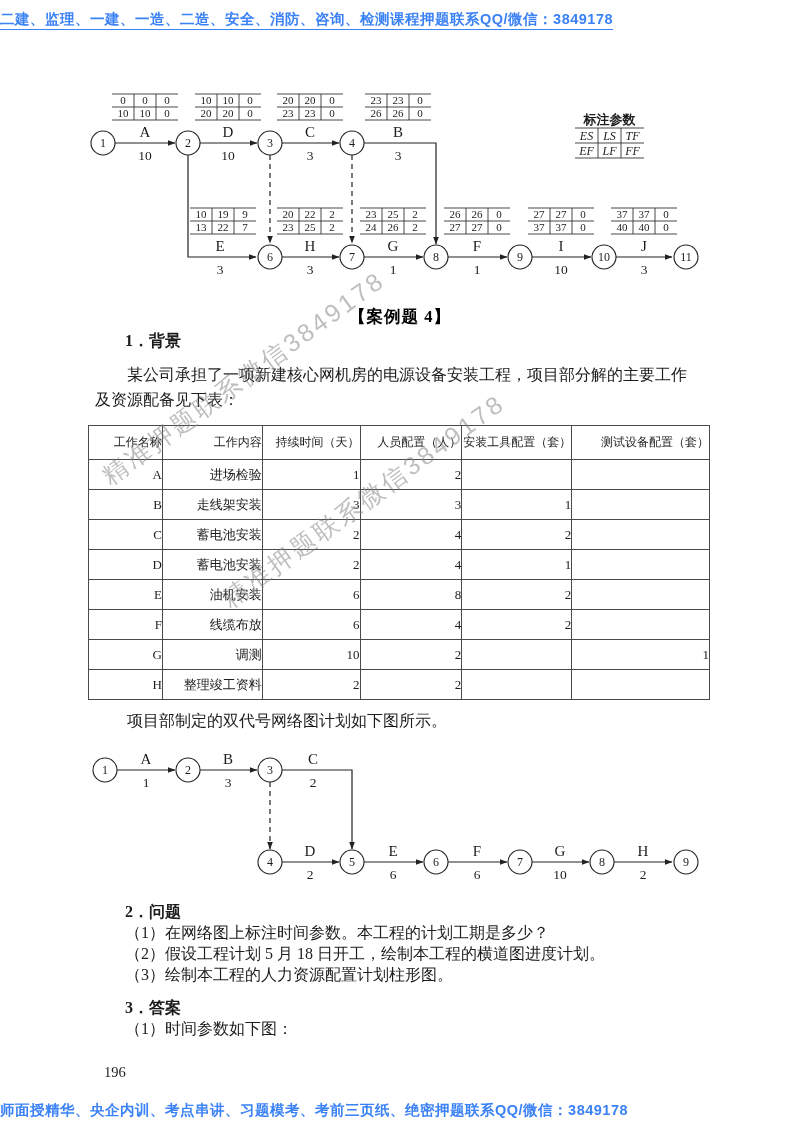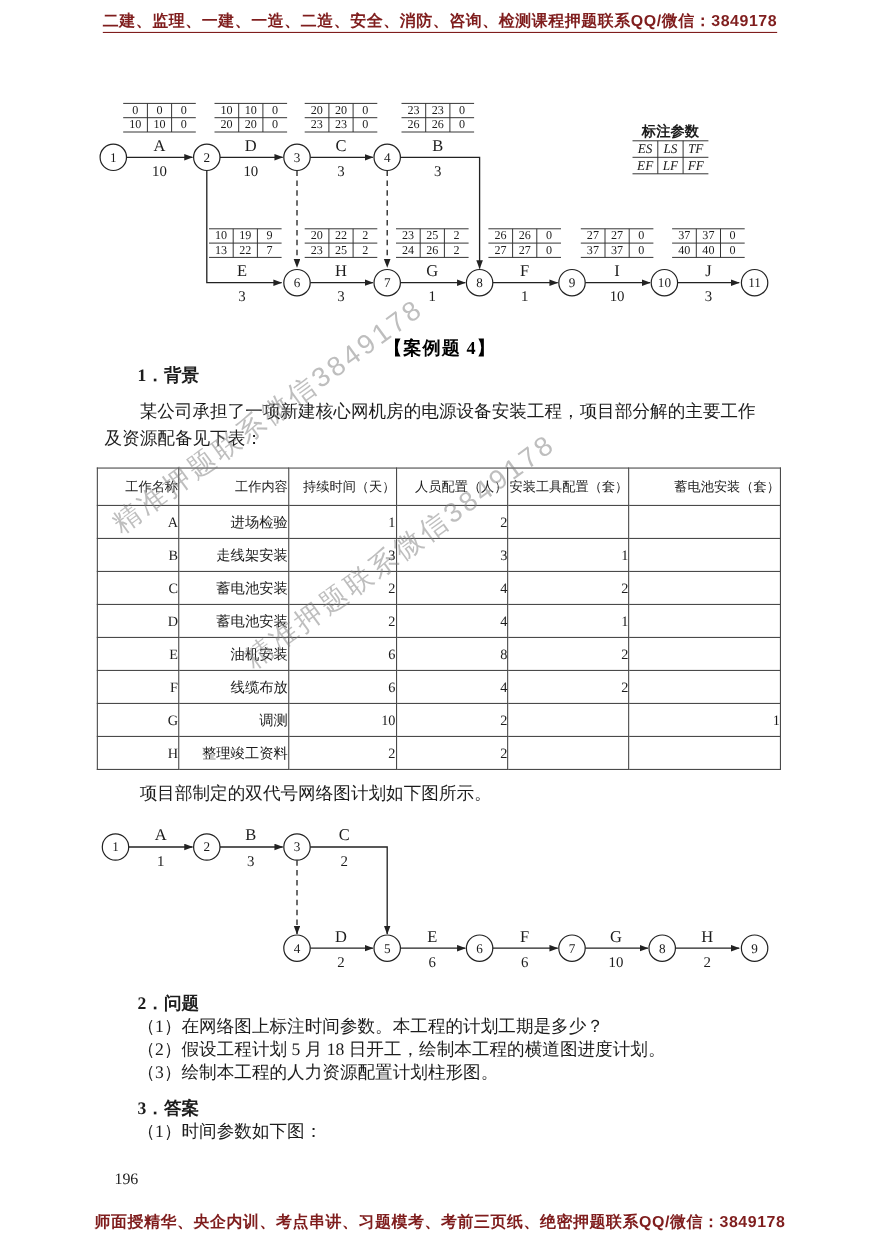--- a/index.html
+++ b/index.html
@@ -1,20 +1,20 @@
 <!DOCTYPE html>
 <html><head>
 <meta charset="utf-8">
 <style>
   *{margin:0;padding:0;box-sizing:border-box;}
   html,body{background:#ffffff;}
   .page{position:relative;width:800px;height:1132px;margin:0 auto;background:#fff;
         font-family:"Liberation Serif","DejaVu Serif",serif;color:#1c1c1c;overflow:hidden;}
 
-  .promo{position:absolute;width:100%;text-align:center;color:#7f1d1d;font-weight:bold;
+  .promo{position:absolute;width:100%;color:#3b82f6;font-weight:bold;
          font-size:14.5px;font-family:"Liberation Sans","DejaVu Sans",sans-serif;letter-spacing:0.5px;}
   .promo.top{top:10px;text-decoration:underline;text-underline-offset:5px;}
   .promo.bottom{top:1101px;}
 
   .watermark{position:absolute;color:rgba(125,125,125,0.5);font-size:25px;letter-spacing:3px;
              transform:rotate(-36deg);transform-origin:0 50%;white-space:nowrap;pointer-events:none;
              font-family:"Liberation Sans","DejaVu Sans",sans-serif;z-index:5;}
 
   svg.diagram{position:absolute;overflow:visible;}
   #diagram1{left:70px;top:82px;}
@@ -278,21 +278,21 @@
         <col style="width:110px">
         <col style="width:138px">
     </colgroup>
     <thead>
         <tr>
           <th>工作名称</th>
           <th>工作内容</th>
           <th>持续时间（天）</th>
           <th>人员配置（人）</th>
           <th>安装工具配置（套）</th>
-          <th>蓄电池安装（套）</th>
+          <th>测试设备配置（套）</th>
         </tr>
       </thead>
     <tbody>
         <tr>
           <td>A</td>
           <td>进场检验</td>
           <td>1</td>
           <td>2</td>
           <td></td>
           <td></td>

